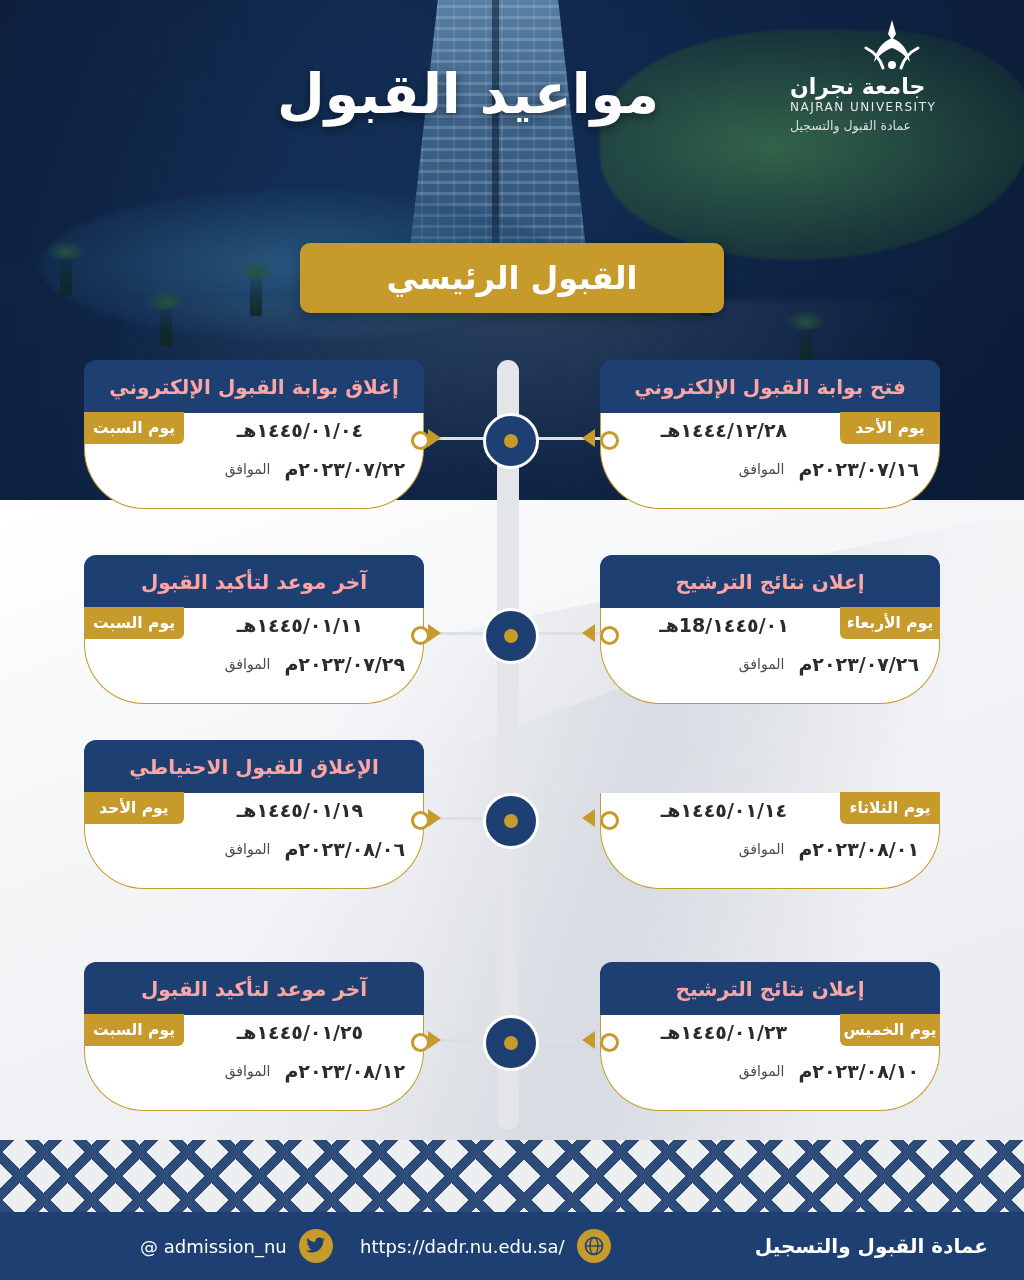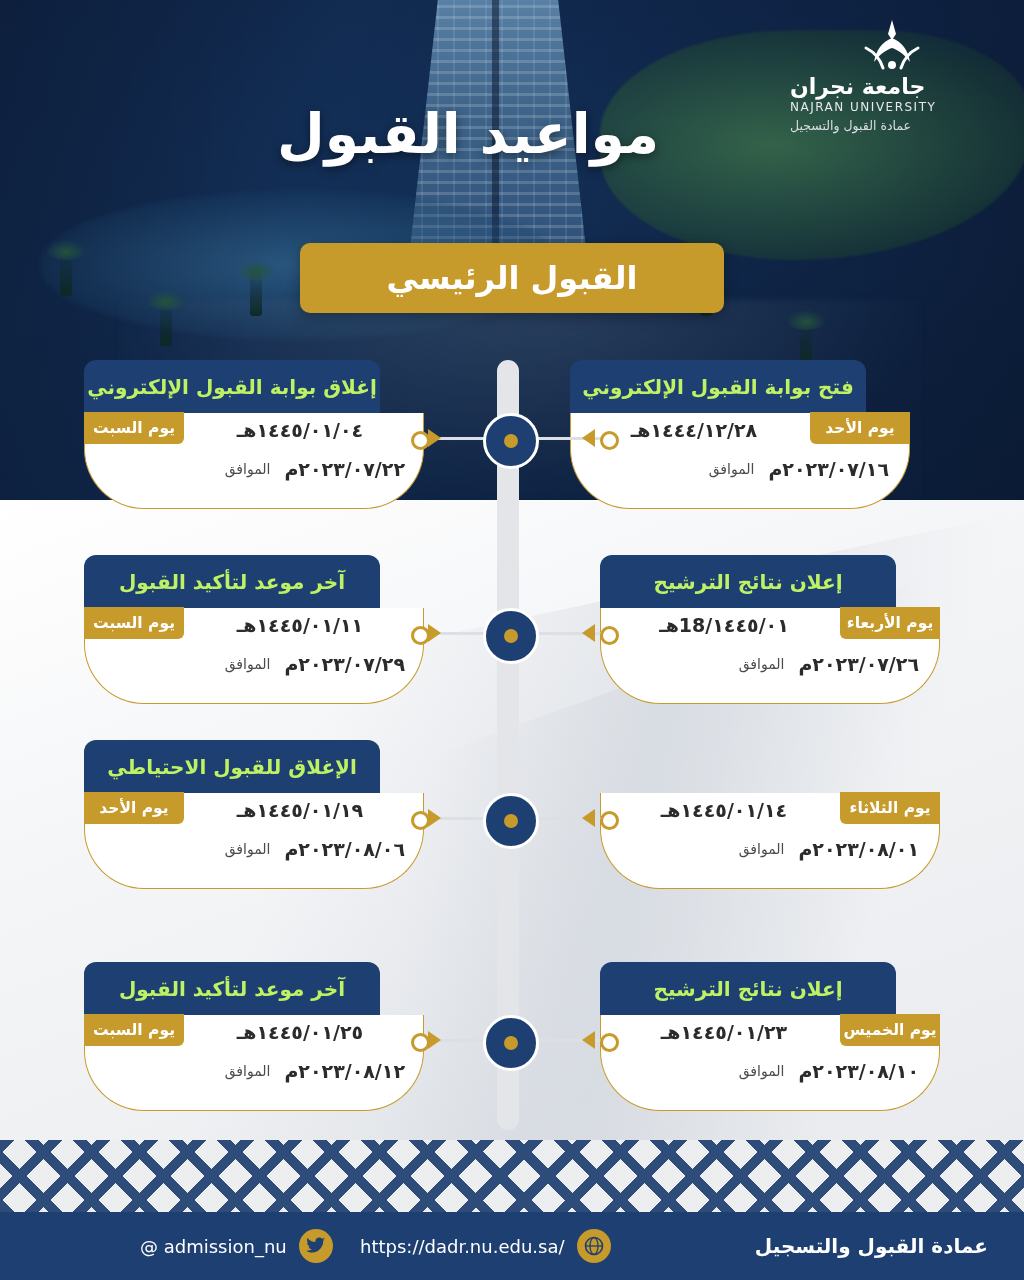--- a/index.html
+++ b/index.html
@@ -55,21 +55,21 @@
   
   .logo{position:absolute;right:34px;top:18px;width:200px;height:120px;text-align:left;color:#fff;}
   .logo .mark{
     position:absolute;right:62px;top:0;width:72px;height:56px;
   }
   .logo .ar{position:absolute;right:0;top:56px;width:200px;font-size:22px;font-weight:bold;letter-spacing:0px;}
   .logo .en{position:absolute;right:0;top:82px;width:200px;font-size:12px;letter-spacing:1.5px;color:#e7e9ec;}
   .logo .dept{position:absolute;right:0;top:100px;width:200px;font-size:12.5px;color:#d9dde3;}
   .title-main{
     position:absolute;right:246px;top:62px;width:620px;text-align:center;color:#fff;
-    font-size:55px;font-weight:bold;letter-spacing:6px;text-shadow:0 3px 10px rgba(0,0,0,.45);margin-top:40px;
+    font-size:55px;font-weight:bold;letter-spacing:6px;text-shadow:0 3px 10px rgba(0,0,0,.45);
   }
   .title-sub{
     position:absolute;right:246px;top:152px;width:620px;text-align:center;color:#fff;
     font-size:30px;font-weight:bold;text-shadow:0 2px 8px rgba(0,0,0,.45);
   }
   .banner{
     position:absolute;right:300px;top:243px;width:424px;height:70px;
     background:#c79a2c;border-radius:10px;
     display:flex;align-items:center;justify-content:center;
     color:#fff;font-size:32px;font-weight:bold;
@@ -95,24 +95,24 @@
   .spine{
     position:absolute;left:497px;top:360px;width:22px;height:770px;
     background:#e3e5e8;border-radius:11px;
   }
   .timeline{position:absolute;left:0;top:0;width:1024px;height:1140px;}
   .row{position:absolute;left:0;width:1024px;height:150px;}
   .card{
     position:absolute;width:340px;height:150px;
   }
   .card .head{
-    position:absolute;left:0;top:0;width:296px;height:53px;
+    position:absolute;left:0;top:0;width:340px;height:53px;
     background:#1d3f71;border-radius:12px 12px 0 0;
     display:flex;align-items:center;justify-content:center;
-    color:#bef264;font-size:20px;font-weight:bold;
+    color:#fca5a5;font-size:20px;font-weight:bold;
   }
   .card .body{
     position:absolute;left:0;top:53px;width:338px;height:95px;
     background:#fff;border:1px solid #c79a2c;border-top:none;
     border-radius:0 0 60px 60px;
   }
   .card .day{
     position:absolute;top:-1px;width:100px;height:32px;background:#c79a2c;
     color:#fff;font-size:15.5px;font-weight:bold;
     display:flex;align-items:center;justify-content:center;
@@ -212,21 +212,21 @@
   <div class="title-main">مواعيد القبول</div>
   <div class="banner">القبول الرئيسي</div>
 </div>
 
 <div class="body-bg"></div>
 <div class="spine"></div>
 
 <div class="timeline">
 
   <div class="row" style="top:360px;">
-    <div class="card right" style="right:98px;padding-left:16px;">
+    <div class="card right" style="right:84px;">
       <div class="head">فتح بوابة القبول الإلكتروني</div>
       <div class="body">
         <div class="day">يوم الأحد</div>
         <div class="hijri">١٤٤٤/١٢/٢٨هـ</div>
         <div class="greg">
           <span class="val">٢٠٢٣/٠٧/١٦م</span>
           <span class="mowafiq">الموافق</span>
         </div>
       </div>
     </div>

